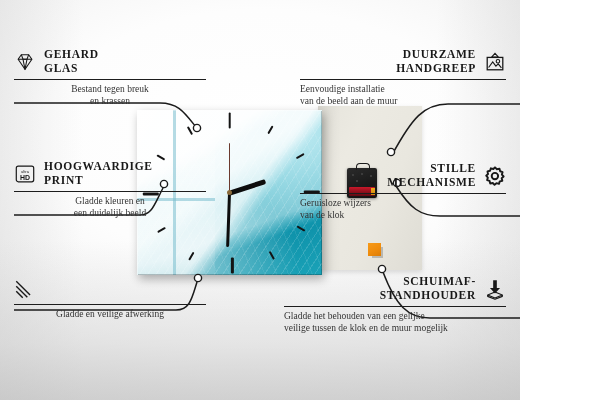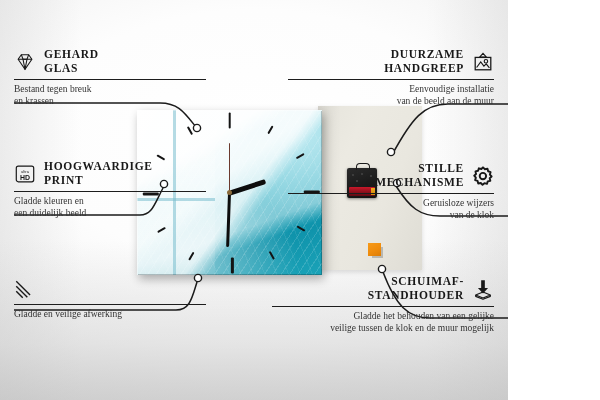--- a/index.html
+++ b/index.html
@@ -5,20 +5,21 @@
   html,body{margin:0;padding:0;}
   body{
     width:600px;height:400px;overflow:hidden;
     font-family:"Liberation Serif", serif;
     background:#ffffff;
   }
   #stage{
     position:relative;width:508px;height:400px;overflow:hidden;
     background:
       radial-gradient(ellipse 520px 300px at 50% 34%, #ffffff 0%, #fdfdfd 42%, #f3f3f3 70%, #e9e9e9 88%, #e3e3e3 100%);
+    padding-left: 12px;
   }
   
   #stage:before{
     content:"";position:absolute;inset:0;
     background:
       linear-gradient(to bottom, rgba(255,255,255,0) 60%, rgba(205,205,205,.38) 86%, rgba(188,188,188,.55) 100%),
       linear-gradient(to right, rgba(200,200,200,.30) 0%, rgba(255,255,255,0) 16%, rgba(255,255,255,0) 84%, rgba(200,200,200,.30) 100%);
     pointer-events:none;z-index:1;
   }
 
@@ -143,24 +144,24 @@
     letter-spacing:.7px;color:#181818;text-transform:uppercase;
     white-space:nowrap;
   }
   .feat .rule{height:1.4px;background:#1d1d1d;margin:4px 0 4px 0;}
   .feat .desc{
     font-family:"Liberation Serif", serif;
     font-size:9.5px;line-height:11.5px;color:#333;white-space:nowrap;
   }
   .feat.left .head{justify-content:flex-start;}
   .feat.left .title{text-align:left;}
-  .feat.left .desc{text-align:left;font-family:Liberation Serif, serif;}
+  .feat.left .desc{text-align:center;font-family:Liberation Serif, serif;}
   .feat.right .head{justify-content:flex-end;}
   .feat.right .title{text-align:right;}
-  .feat.right .desc{text-align:right;}
+  .feat.right .desc{text-align:left;}
 
   .ico{width:22px;height:22px;flex:0 0 22px;display:block;}
   .ico svg{display:block;width:22px;height:22px;}
 
   
   #f-gehard{left:14px;top:48px;width:192px;}
   #f-print {left:14px;top:160px;width:192px;}
   #f-randen{left:14px;top:278px;width:192px;}
   #f-handgreep{right:14px;top:48px;width:206px;}
   #f-mechanisme{right:14px;top:162px;width:206px;}

